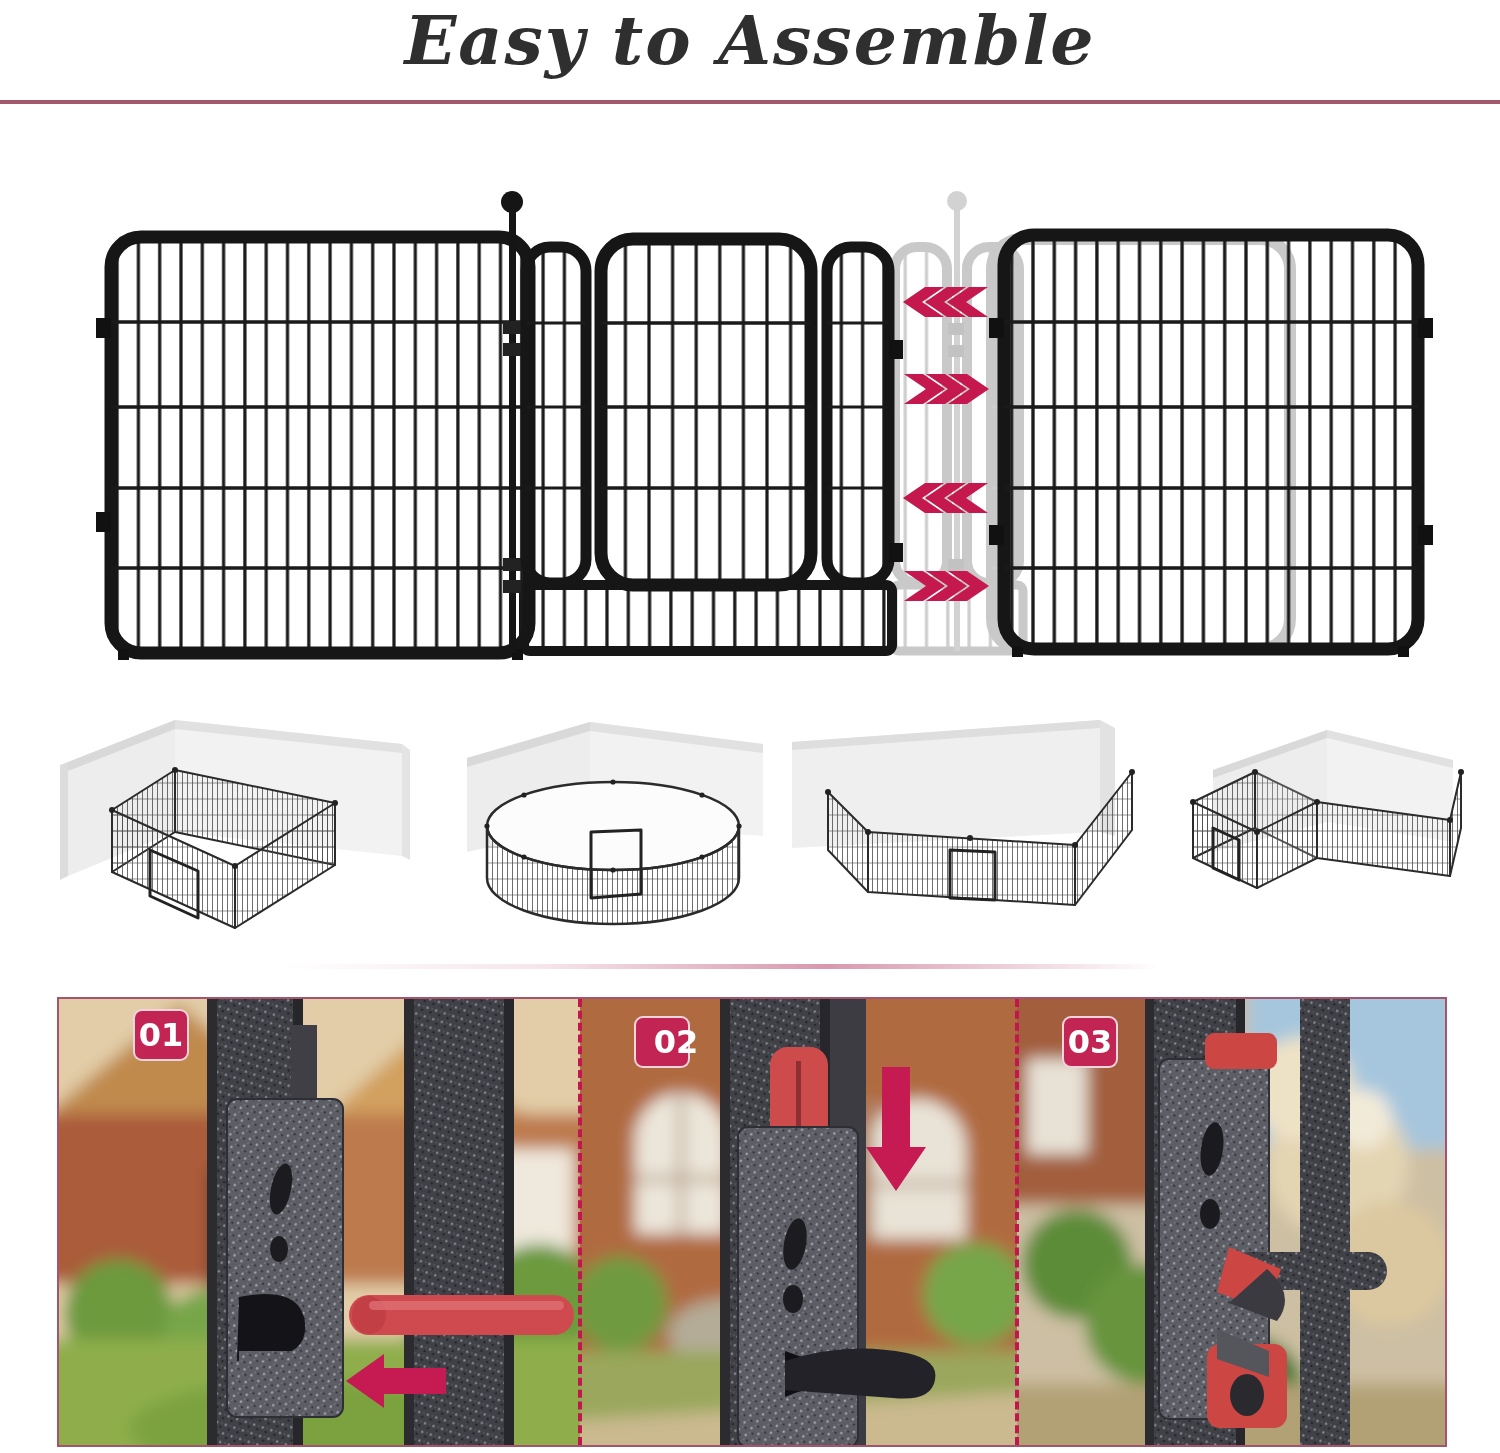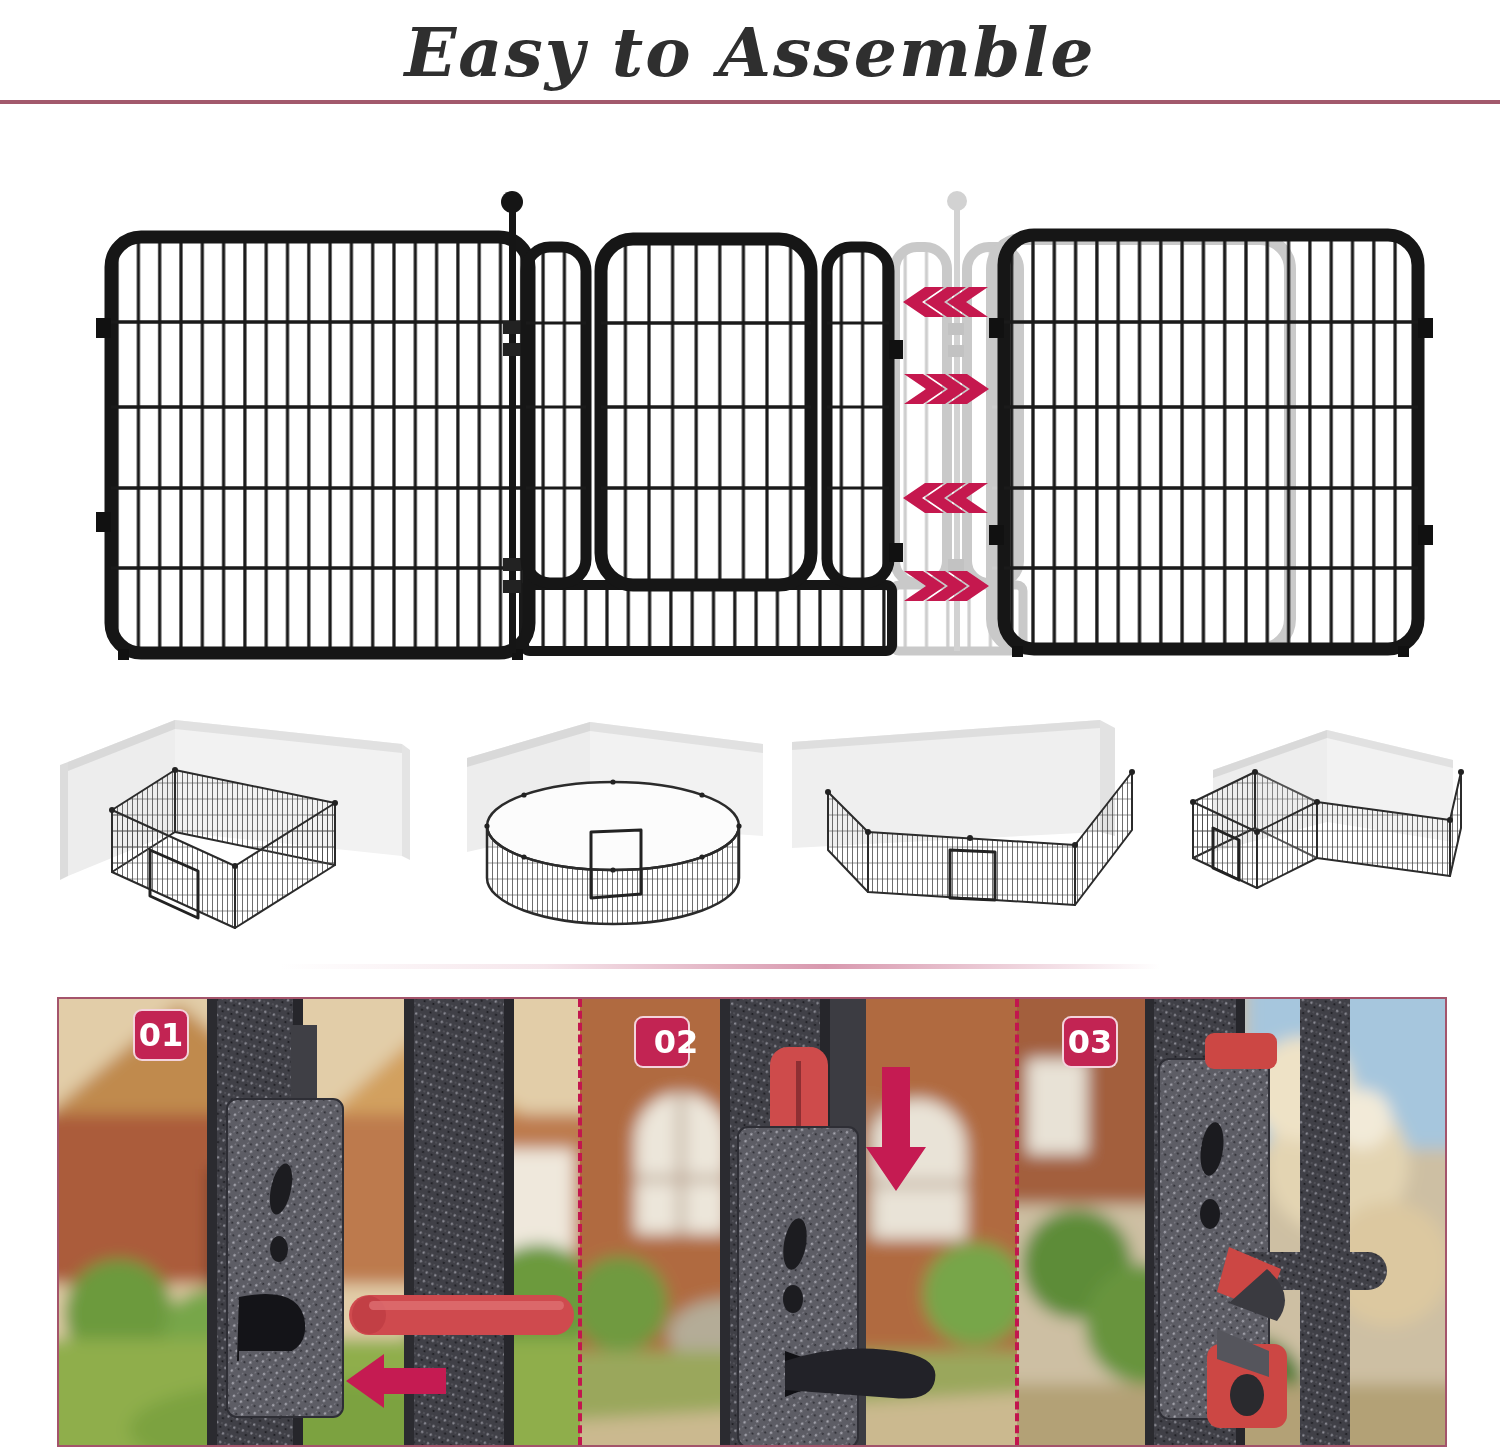--- a/index.html
+++ b/index.html
@@ -1,18 +1,18 @@
 <!DOCTYPE html>
 <html><head>
 <meta charset="utf-8">
 <style>
   html,body{margin:0;padding:0;background:#fff;}
   .page{position:relative;width:1500px;height:1453px;background:#ffffff;overflow:hidden;
         font-family:"DejaVu Serif",serif;}
-  .title{position:absolute;top:12px;left:0;width:100%;text-align:center;margin:0;
+  .title{position:absolute;top:0;left:0;width:100%;text-align:center;margin:0;
          font-style:italic;font-weight:700;font-size:68px;letter-spacing:2px;color:#2f2f2f;}
   .rule{position:absolute;top:100px;left:0;width:1500px;height:4px;background:#a2596c;}
   .subtitle{position:absolute;top:124px;left:0;width:100%;text-align:center;margin:0;
             font-style:italic;font-weight:700;font-size:38px;letter-spacing:1px;color:#101010;}
   .diagram{position:absolute;top:185px;left:0;width:1500px;height:510px;}
   .cfg{position:absolute;top:700px;height:258px;}
   .cfg1{left:50px;width:380px;}
   .cfg2{left:445px;width:330px;}
   .cfg3{left:770px;width:380px;}
   .cfg4{left:1155px;width:310px;}

